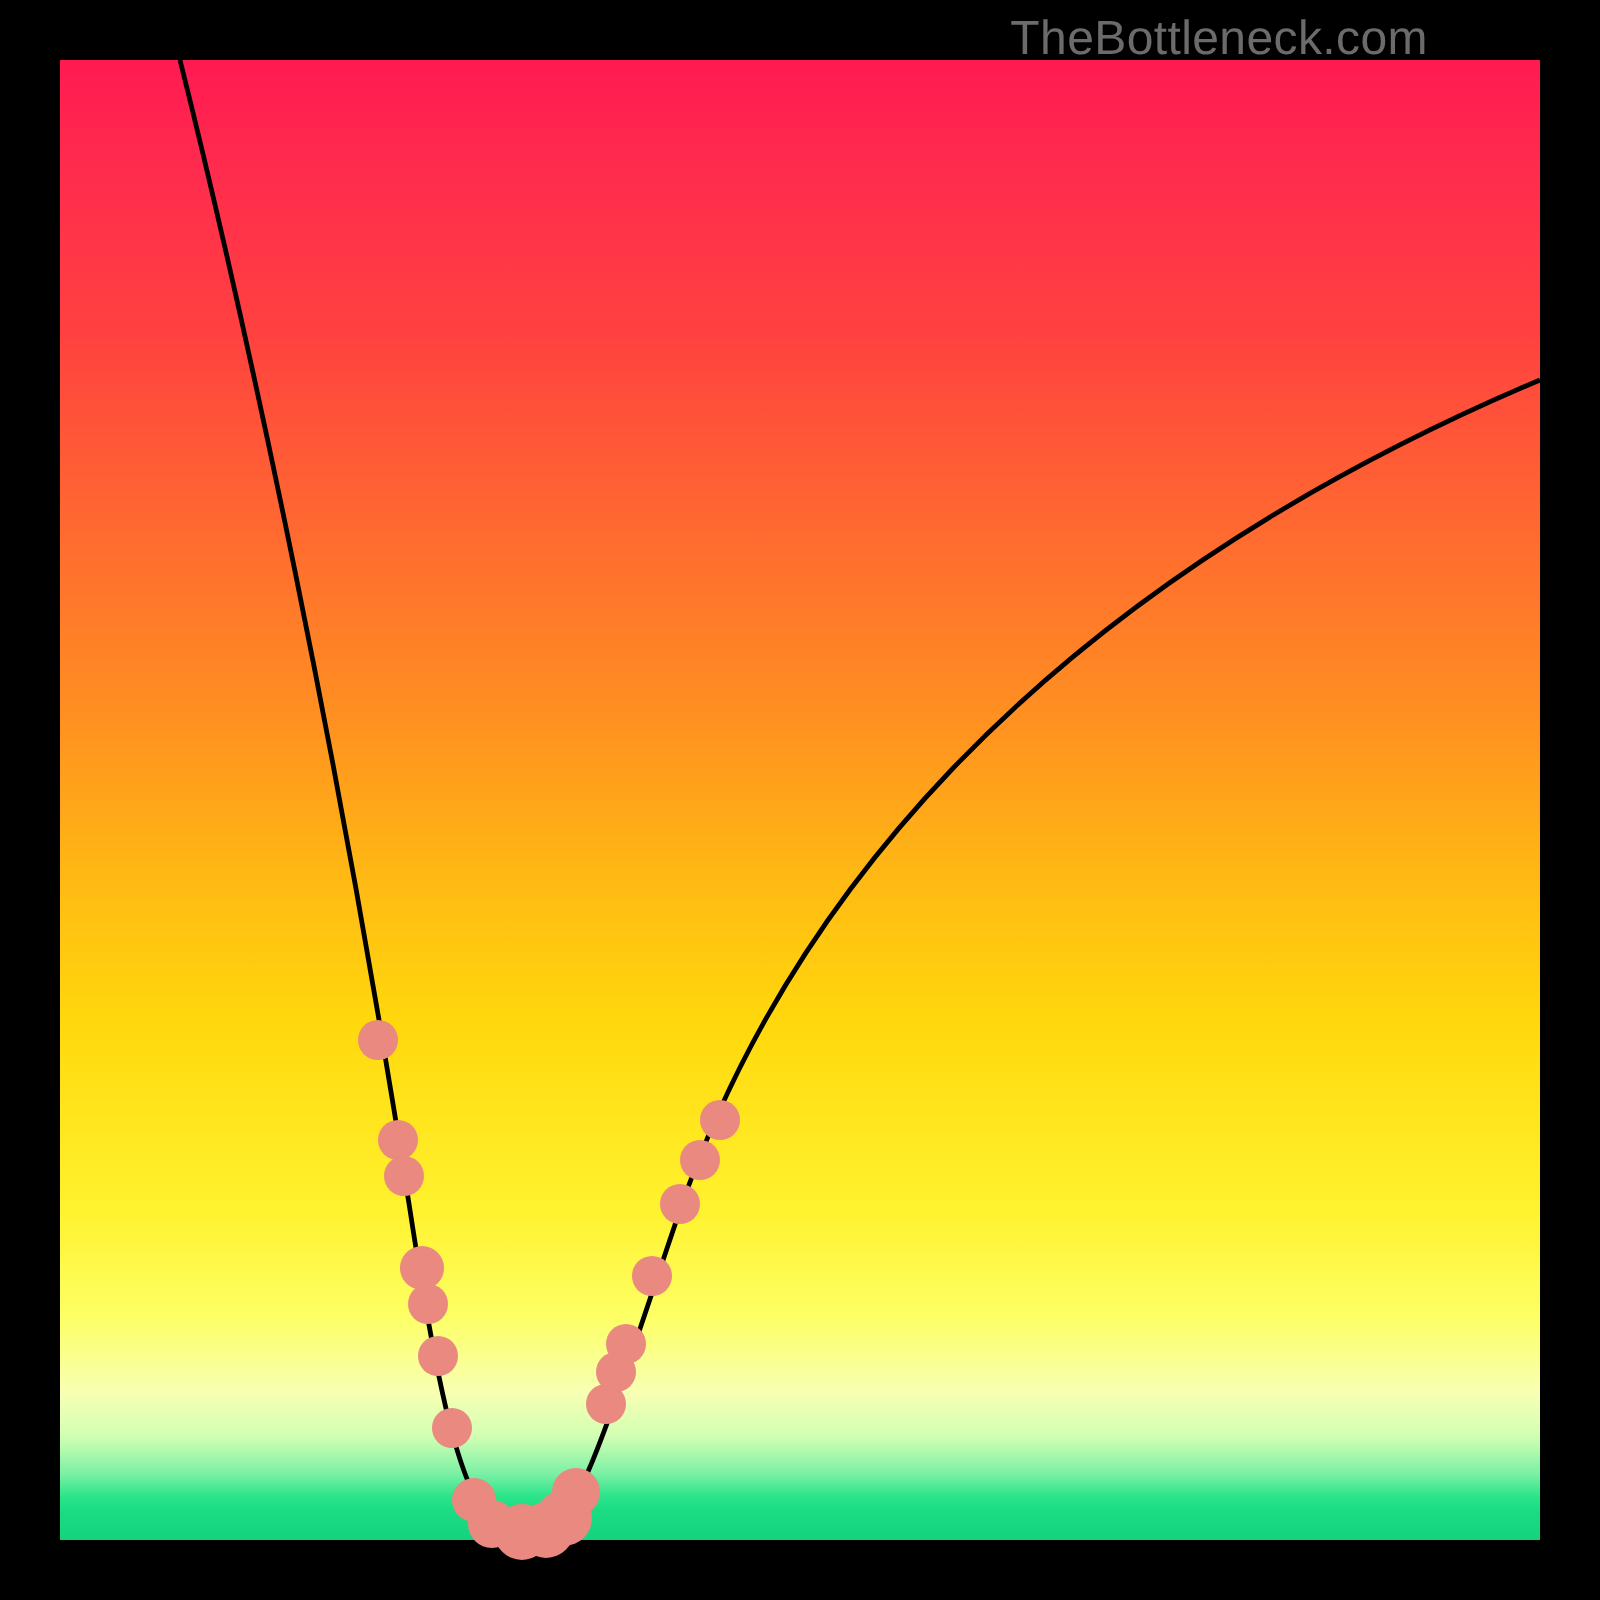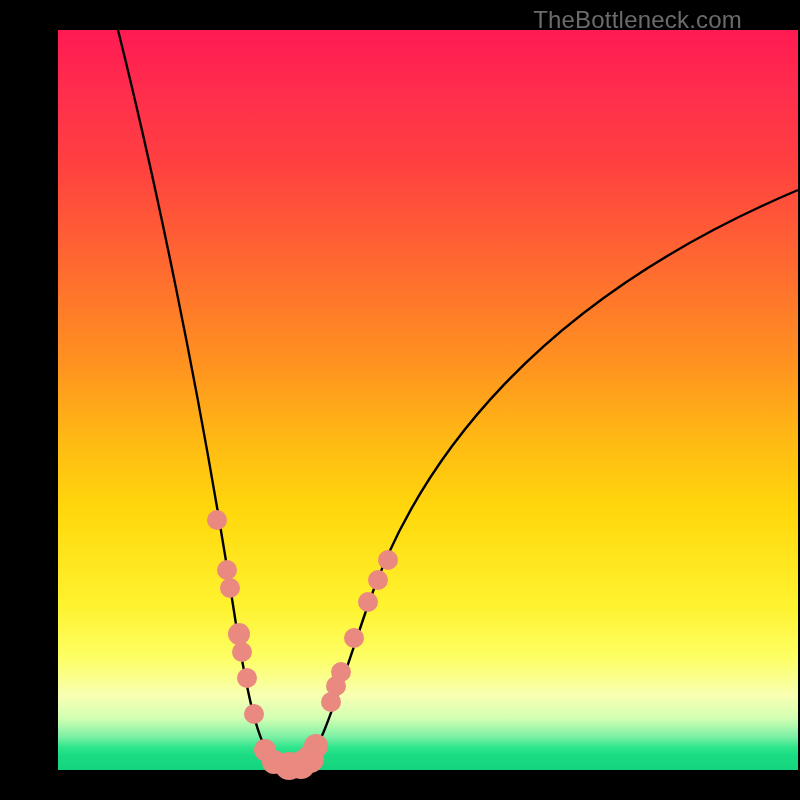--- a/index.html
+++ b/index.html
@@ -9,21 +9,20 @@
     height: 800px;
     background: #000;
     overflow: hidden;
     font-family: Arial, Helvetica, sans-serif;
   }
   .stage {
     position: relative;
     width: 724px;
     height: 800px;
     background: #000;
-    margin-left: 28px;
   }
   .plot-area {
     position: absolute;
     left: 30px;
     top: 30px;
     width: 740px;
     height: 740px;
     
     background: linear-gradient(
       to bottom,

